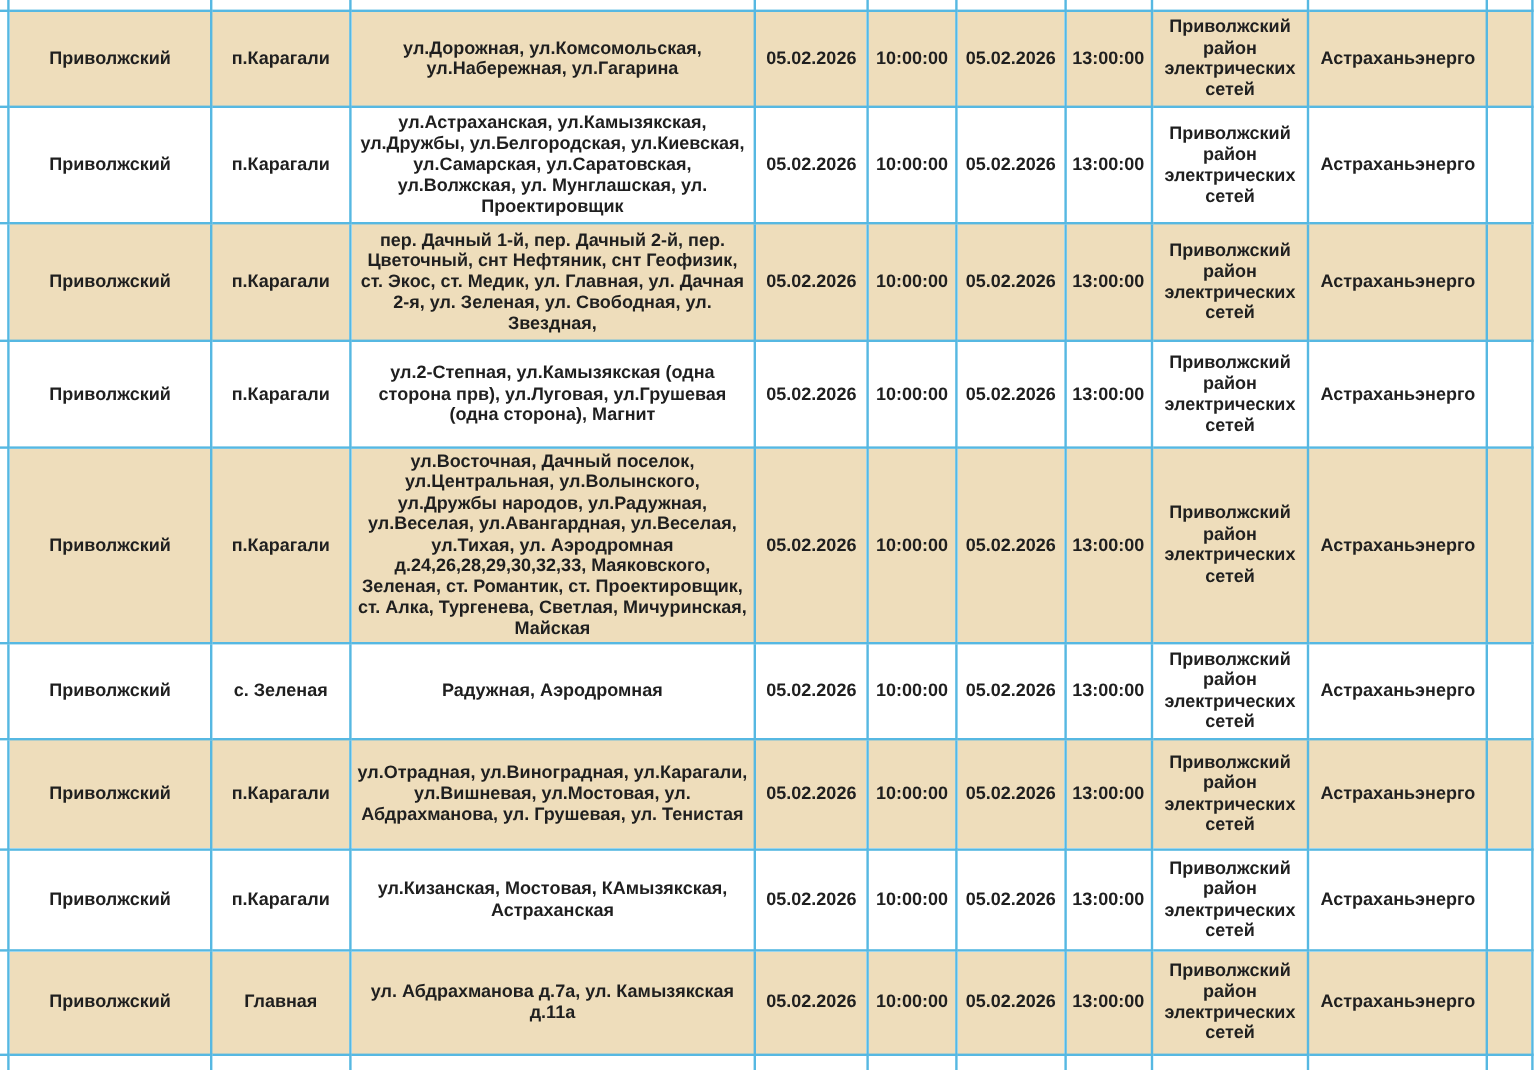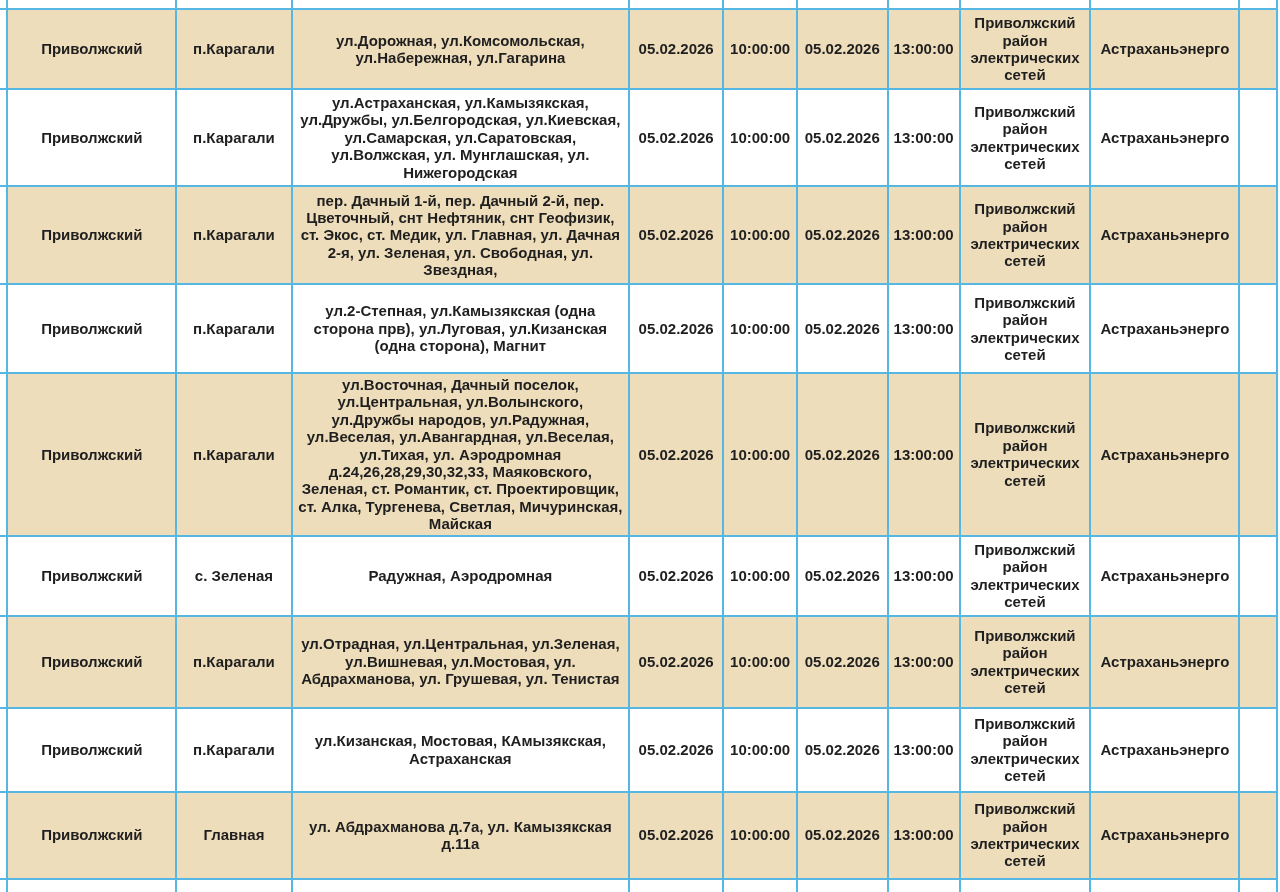--- a/index.html
+++ b/index.html
@@ -82,21 +82,21 @@
           <td class="nowrap">05.02.2026</td>
           <td class="nowrap">13:00:00</td>
           <td>Приволжский район электрических сетей</td>
           <td>Астраханьэнерго</td>
           <td class="sliver-right"></td>
         </tr>
         <tr style="height: 97px;">
           <td class="sliver-left"></td>
           <td>Приволжский</td>
           <td>п.Карагали</td>
-          <td>ул.Астраханская, ул.Камызякская, ул.Дружбы, ул.Белгородская, ул.Киевская, ул.Самарская, ул.Саратовская, ул.Волжская, ул. Мунглашская, ул. Нижегородская</td>
+          <td>ул.Астраханская, ул.Камызякская, ул.Дружбы, ул.Белгородская, ул.Киевская, ул.Самарская, ул.Саратовская, ул.Волжская, ул. Мунглашская, ул. Проектировщик</td>
           <td class="nowrap">05.02.2026</td>
           <td class="nowrap">10:00:00</td>
           <td class="nowrap">05.02.2026</td>
           <td class="nowrap">13:00:00</td>
           <td>Приволжский район электрических сетей</td>
           <td>Астраханьэнерго</td>
           <td class="sliver-right"></td>
         </tr>
         <tr class="shaded" style="height: 98px;">
           <td class="sliver-left"></td>
@@ -108,21 +108,21 @@
           <td class="nowrap">05.02.2026</td>
           <td class="nowrap">13:00:00</td>
           <td>Приволжский район электрических сетей</td>
           <td>Астраханьэнерго</td>
           <td class="sliver-right"></td>
         </tr>
         <tr style="height: 89px;">
           <td class="sliver-left"></td>
           <td>Приволжский</td>
           <td>п.Карагали</td>
-          <td>ул.2-Степная, ул.Камызякская (одна сторона прв), ул.Луговая, ул.Кизанская (одна сторона), Магнит</td>
+          <td>ул.2-Степная, ул.Камызякская (одна сторона прв), ул.Луговая, ул.Грушевая (одна сторона), Магнит</td>
           <td class="nowrap">05.02.2026</td>
           <td class="nowrap">10:00:00</td>
           <td class="nowrap">05.02.2026</td>
           <td class="nowrap">13:00:00</td>
           <td>Приволжский район электрических сетей</td>
           <td>Астраханьэнерго</td>
           <td class="sliver-right"></td>
         </tr>
         <tr class="shaded" style="height: 161px;">
           <td class="sliver-left"></td>
@@ -147,21 +147,21 @@
           <td class="nowrap">05.02.2026</td>
           <td class="nowrap">13:00:00</td>
           <td>Приволжский район электрических сетей</td>
           <td>Астраханьэнерго</td>
           <td class="sliver-right"></td>
         </tr>
         <tr class="shaded" style="height: 92px;">
           <td class="sliver-left"></td>
           <td>Приволжский</td>
           <td>п.Карагали</td>
-          <td>ул.Отрадная, ул.Центральная, ул.Зеленая, ул.Вишневая, ул.Мостовая, ул. Абдрахманова, ул. Грушевая, ул. Тенистая</td>
+          <td>ул.Отрадная, ул.Виноградная, ул.Карагали, ул.Вишневая, ул.Мостовая, ул. Абдрахманова, ул. Грушевая, ул. Тенистая</td>
           <td class="nowrap">05.02.2026</td>
           <td class="nowrap">10:00:00</td>
           <td class="nowrap">05.02.2026</td>
           <td class="nowrap">13:00:00</td>
           <td>Приволжский район электрических сетей</td>
           <td>Астраханьэнерго</td>
           <td class="sliver-right"></td>
         </tr>
         <tr style="height: 84px;">
           <td class="sliver-left"></td>

